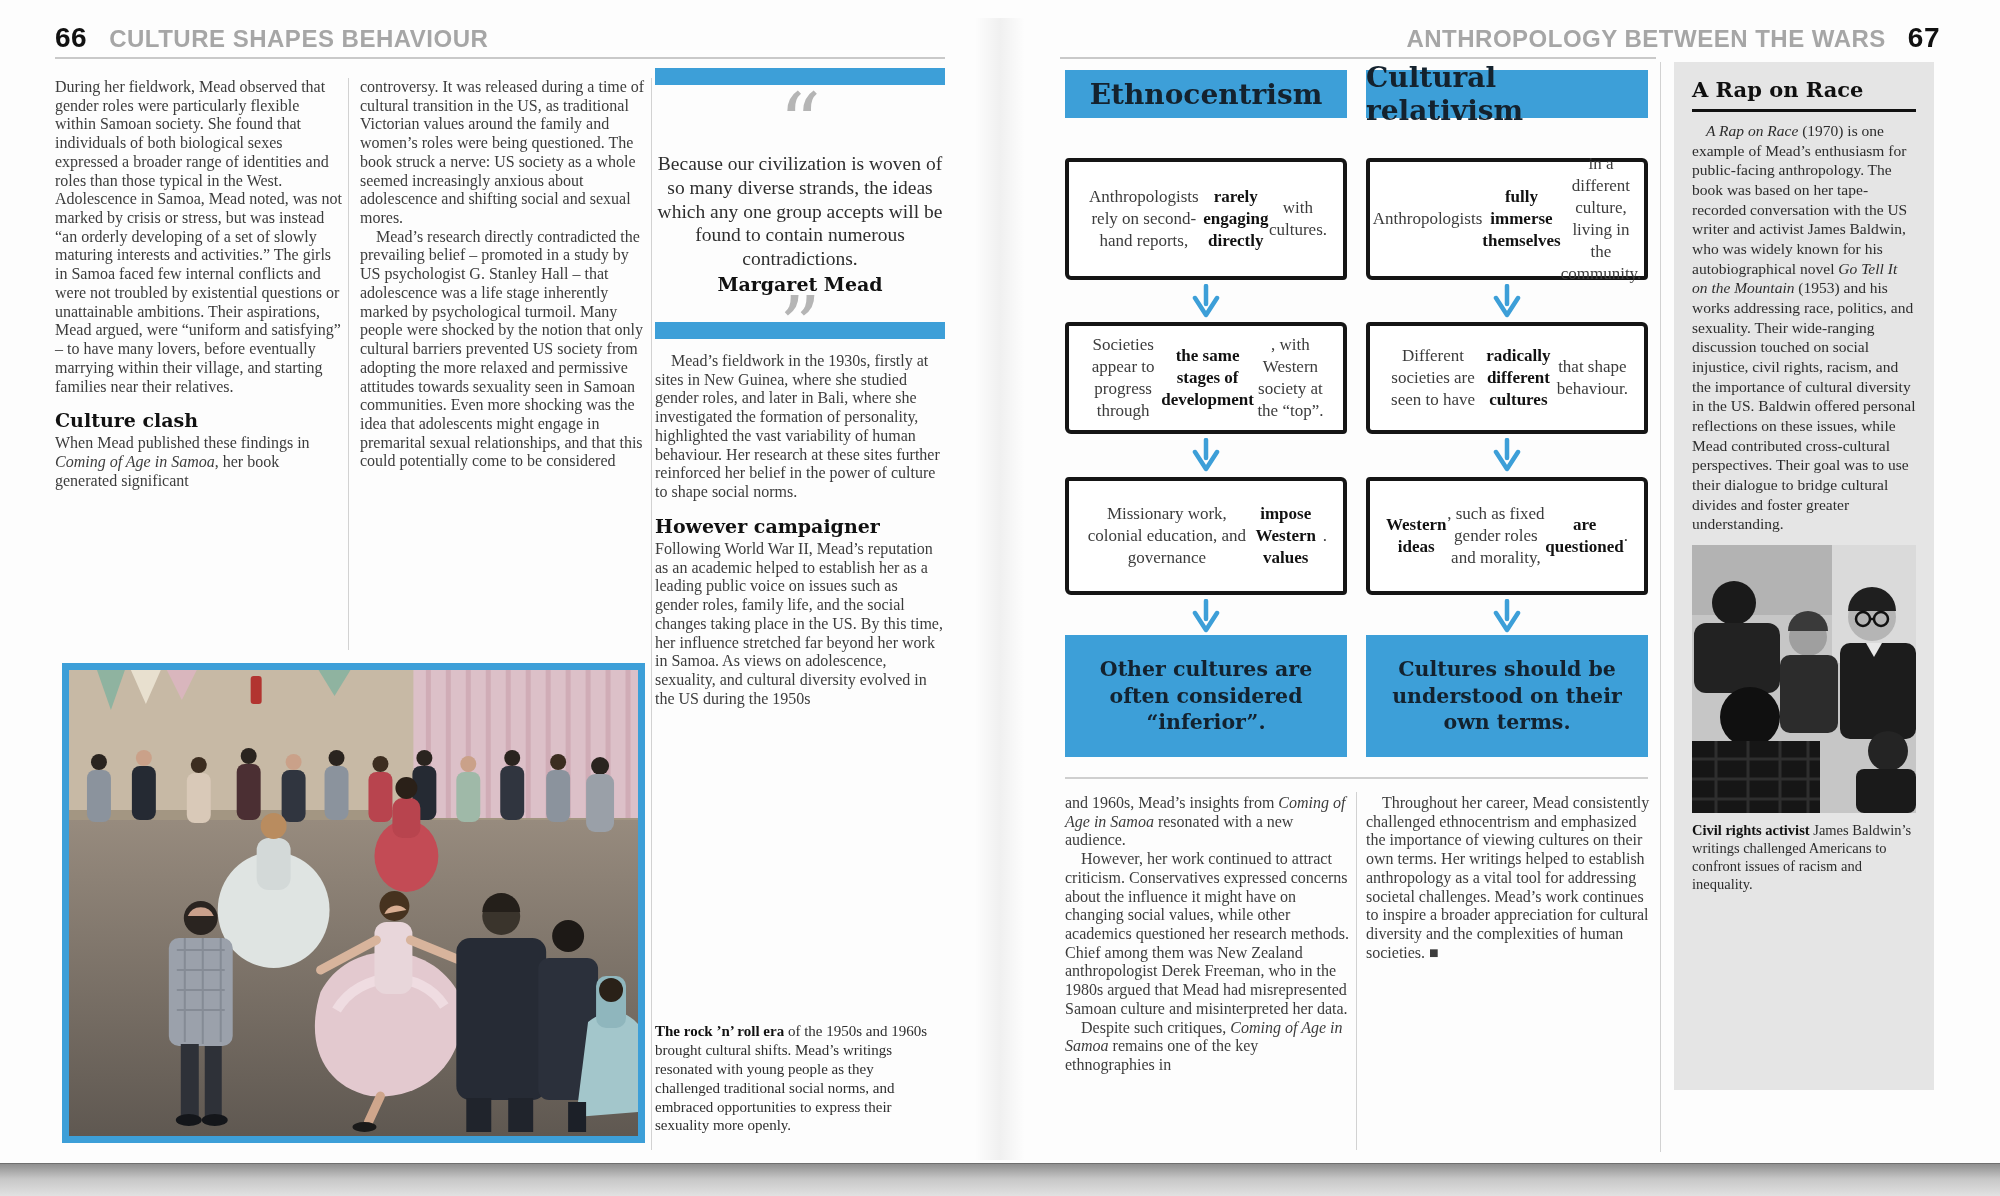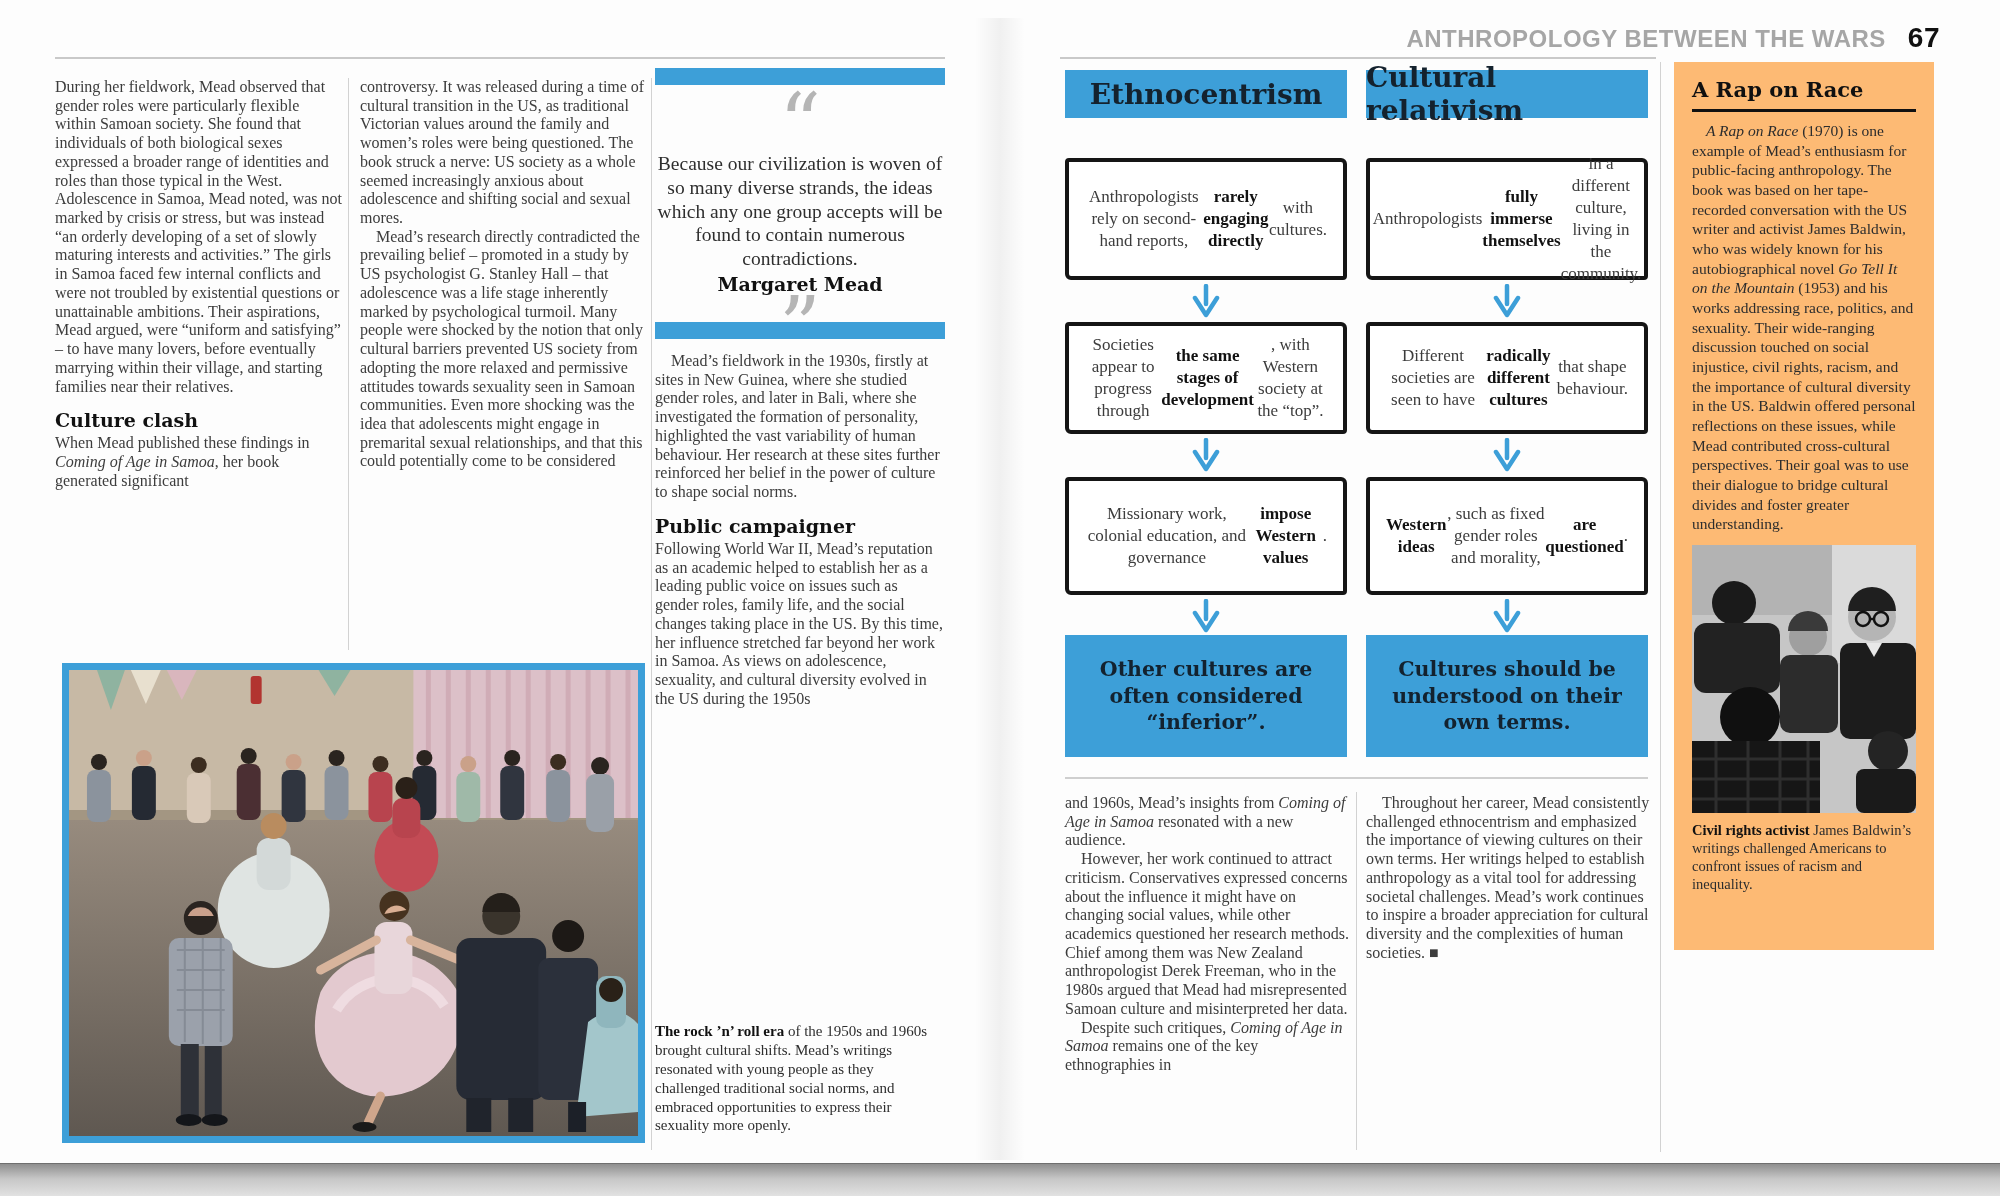--- a/index.html
+++ b/index.html
@@ -63,40 +63,44 @@
         text-align:center;font-family:"DejaVu Serif",serif;font-weight:700;font-size:20.5px;line-height:1.3;color:#13222f;padding:6px 8px;}
   .farrow{position:absolute;width:282px;display:flex;justify-content:center;}
   .y-head{top:0;} .y-b1{top:88px;height:122px;} .y-a1{top:214px;} .y-b2{top:252px;height:112px;}
   .y-a2{top:368px;} .y-b3{top:407px;height:118px;} .y-a3{top:529px;} .y-f{top:565px;height:122px;}
   .hrule.mid{left:1065px;top:777px;width:583px;background:#cfcfcf;}
 
   .c67a{left:1065px;top:794px;width:285px;}
   .c67b{left:1366px;top:794px;width:285px;}
 
   
-  .sidebar{position:absolute;left:1674px;top:62px;width:260px;height:888px;background:#fdba74;
+  .sidebar{position:absolute;left:1674px;top:62px;width:260px;height:1028px;background:#e5e5e5;
            box-sizing:border-box;padding:15px 18px;overflow:hidden;}
   .sidebar h2{font-family:"DejaVu Serif",serif;font-weight:700;font-size:21px;color:#101010;
               margin:0 0 9px;padding-bottom:7px;border-bottom:3px solid #111;}
   .sidebar p{margin:0;font-size:15.5px;line-height:1.27;color:#2d2d2d;}
   .sidebar p.ind{text-indent:14px;}
   .sbphoto{width:100%;height:268px;margin:11px 0 8px;background:#bdbdbd;}
   .sbphoto svg{display:block;width:100%;height:100%;}
   .sbcap{font-size:14.5px;line-height:1.25;color:#2d2d2d;}
 
   
   .bookedge{position:absolute;left:0;top:1163px;width:2000px;height:33px;
             background:linear-gradient(180deg,#8f8f8f 0%,#c7c7c7 45%,#e3e3e3 100%);
             border-top:1px solid #6f6f6f;}
 </style>
 </head>
 <body>
 
 <div class="spread">
 
+  <div class="runhead rh-left">
+    <span class="num">66</span>
+    <span class="rtitle">CULTURE SHAPES BEHAVIOUR</span>
+  </div>
   <div class="runhead rh-right">
     <span class="rtitle">ANTHROPOLOGY BETWEEN THE WARS</span>
     <span class="num">67</span>
   </div>
   <div class="hrule left"></div>
   <div class="hrule right"></div>
   <div class="gutter"></div>
 
   <section class="col c1">
     <p>During her fieldwork, Mead observed that gender roles were particularly flexible within Samoan society. She found that individuals of both biological sexes expressed a broader range of identities and roles than those typical in the West. Adolescence in Samoa, Mead noted, was not marked by crisis or stress, but was instead “an orderly developing of a set of slowly maturing interests and activities.” The girls in Samoa faced few internal conflicts and were not troubled by existential questions or unattainable ambitions. Their aspirations, Mead argued, were “uniform and satisfying” – to have many lovers, before eventually marrying within their village, and starting families near their relatives.</p>
@@ -113,21 +117,21 @@
   <div class="quotebox">
     <div class="qmark">“</div>
     <div class="qtext">Because our civilization is woven of so many diverse strands, the ideas which any one group accepts will be found to contain numerous contradictions.</div>
     <div class="qattr">Margaret Mead</div>
     <div class="qmark">”</div>
   </div>
   <div class="qbar qb2"></div>
 
   <section class="col c3">
     <p class="ind">Mead’s fieldwork in the 1930s, firstly at sites in New Guinea, where she studied gender roles, and later in Bali, where she investigated the formation of personality, highlighted the vast variability of human behaviour. Her research at these sites further reinforced her belief in the power of culture to shape social norms.</p>
-    <h3 class="sub">Public campaigner</h3>
+    <h3 class="sub">However campaigner</h3>
     <p>Following World War II, Mead’s reputation as an academic helped to establish her as a leading public voice on issues such as gender roles, family life, and the social changes taking place in the US. By this time, her influence stretched far beyond her work in Samoa. As views on adolescence, sexuality, and cultural diversity evolved in the US during the 1950s</p>
   </section>
 
   <figure class="photo66" style="margin:0">
     <svg viewBox="0 0 570 466" preserveAspectRatio="none">
       <defs>
         <linearGradient id="floor" x1="0" y1="0" x2="0" y2="1">
           <stop offset="0" stop-color="#978b7e"></stop>
             <stop offset="1" stop-color="#5f5851"></stop>
         </linearGradient>

